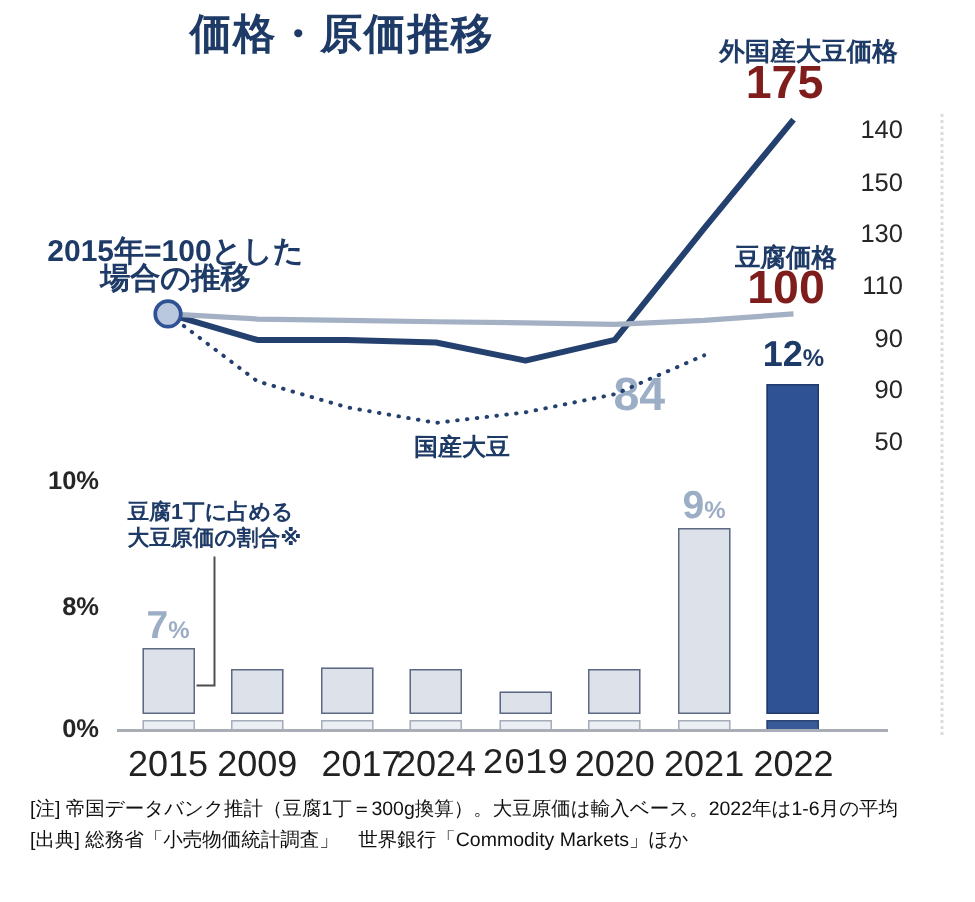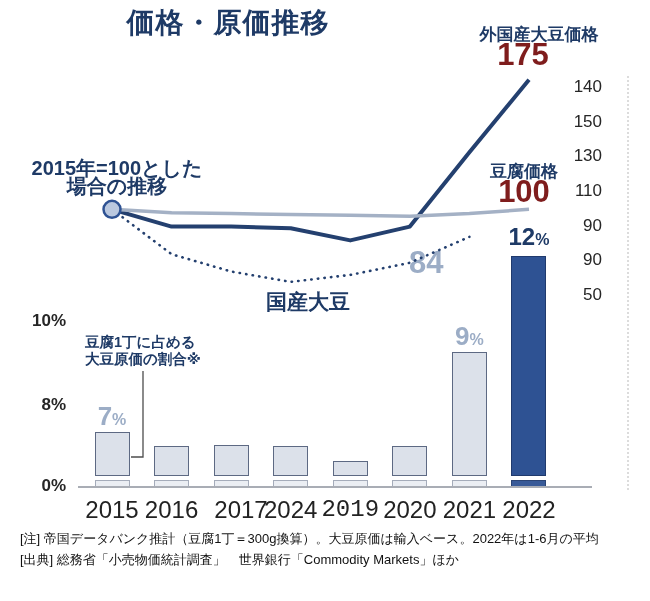--- a/index.html
+++ b/index.html
@@ -10,21 +10,21 @@
     color:#1e3a66;line-height:36px;letter-spacing:1px;}
   .idx-note{left:27px;top:159px;width:180px;text-align:center;font-size:20px;font-weight:bold;
     color:#1e3a66;line-height:18px;}
   .lbl{font-weight:bold;color:#1e3a66;font-size:17px;}
   .foreign-lbl{left:449px;top:23px;width:180px;text-align:center;}
   .bignum{font-weight:bold;color:#7f1d1d;font-size:31px;line-height:30px;}
   .foreign-val{left:443px;top:40px;width:160px;text-align:center;}
   .tofu-lbl{left:444px;top:160px;width:160px;text-align:center;}
   .tofu-val{left:444px;top:177px;width:160px;text-align:center;}
   .domestic-val{left:409px;top:248px;width:120px;color:#9cadc6;}
-  .domestic-lbl{left:248px;top:288px;width:120px;text-align:center;font-size:21px;}
+  .domestic-lbl{left:248px;top:288px;width:120px;text-align:center;font-size:16px;}
   .callout{left:85px;top:334px;font-size:14.5px;font-weight:bold;color:#1e3a66;line-height:17px;}
   .tick{color:#262626;font-size:17px;}
   .tick-right{left:552px;width:50px;text-align:right;}
   .tick-left{left:6px;width:60px;text-align:right;}
   .year-lbl{width:64px;text-align:center;font-size:24px;color:#222;top:496px;}
   .bar{box-sizing:border-box;border:1.5px solid #5d6983;background:#dce1ea;}
   .bar.dark{background:#2e5293;border-color:#203a6d;}
   .bar-base{box-sizing:border-box;border:1.5px solid #5d6983;background:#dce1ea;
     top:480px;height:7px;opacity:.55;}
   .bar-base.dark{background:#2e5293;border-color:#203a6d;opacity:.95;}
@@ -95,21 +95,21 @@
       <div class="abs bar" style="left: 451.926px; width: 35px; top: 352px; height: 124px;"></div>
       <div class="abs bar-base" style="left: 451.926px; width: 35px;"></div>
       <div class="abs bar dark" style="left: 511.497px; width: 35px; top: 256px; height: 220px;"></div>
       <div class="abs bar-base dark" style="left: 511.497px; width: 35px;"></div>
       <div class="abs bar-val" style="left: 72px; top: 401px; color: rgb(156, 173, 198);"><span class="num">7</span><span class="pct">%</span></div>
       <div class="abs bar-val" style="left: 429.426px; top: 321px; color: rgb(156, 173, 198);"><span class="num">9</span><span class="pct">%</span></div>
       <div class="abs bar-val lg" style="left: 488.997px; top: 222px; color: rgb(30, 58, 102);"><span class="num">12</span><span class="pct">%</span></div>
     </div>
   <div class="abs" id="years">
       <div class="abs year-lbl" style="left: 80px;">2015</div>
-      <div class="abs year-lbl" style="left: 139.571px;">2016</div>
+      <div class="abs year-lbl" style="left: 139.571px;">2009</div>
       <div class="abs year-lbl" style="left: 209px; text-align: center;">2017</div>
       <div class="abs year-lbl" style="left: 258.713px;">2024</div>
       <div class="abs year-lbl" style="left: 318.284px; font-family: Liberation Mono, monospace;">2019</div>
       <div class="abs year-lbl" style="left: 377.855px; text-align: center;">2020</div>
       <div class="abs year-lbl" style="left: 437.426px;">2021</div>
       <div class="abs year-lbl" style="left: 496.997px;">2022</div>
     </div>
 
   <div class="abs axis-line"></div>
   <div class="abs vdots"></div>

